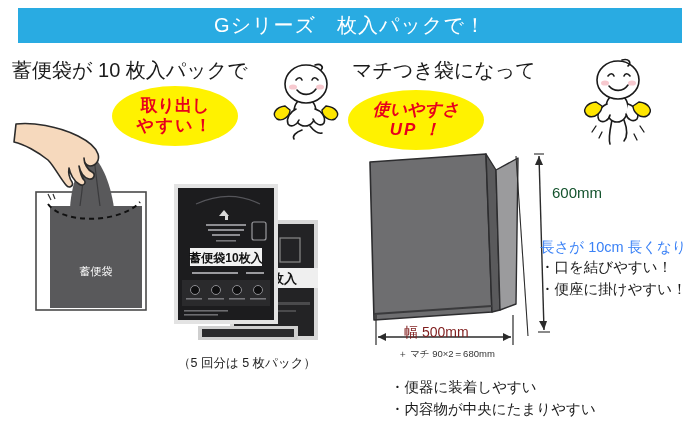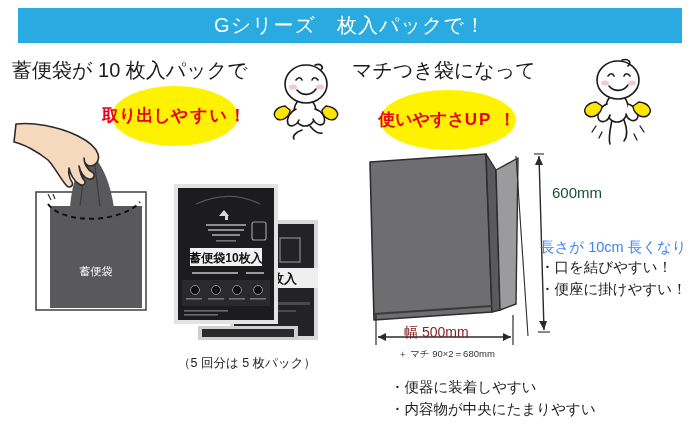--- a/index.html
+++ b/index.html
@@ -46,31 +46,32 @@
   }
   #left-heading  { left: 12px;  top: 57px; }
   #right-heading { left: 352px; top: 57px; }
 
   
   .callout {
     position: absolute;
     background: #fff200;
     border-radius: 50%;
     display: flex;
+    flex-direction: column;
     align-items: center;
     justify-content: center;
     color: #e8001c;
     font-weight: bold;
     font-size: 17px;
     line-height: 1.18;
     text-align: center;
     white-space: pre;
   }
   #left-callout  { left: 112px; top: 86px; width: 126px; height: 60px; }
-  #right-callout { left: 380px; top: 90px; width: 136px; height: 60px; }
+  #right-callout { left: 348px; top: 90px; width: 136px; height: 60px; font-style: italic; }
   .callout .line2 { letter-spacing: 2px; }
 
   
   .cherub { position: absolute; }
   #cherub-left  { left: 266px; top: 52px;  width: 80px; height: 90px; }
   #cherub-right { left: 572px; top: 48px;  width: 88px; height: 100px; }
 
   
   #left-illustration { position: absolute; left: 10px; top: 120px; width: 160px; height: 200px; }
 

